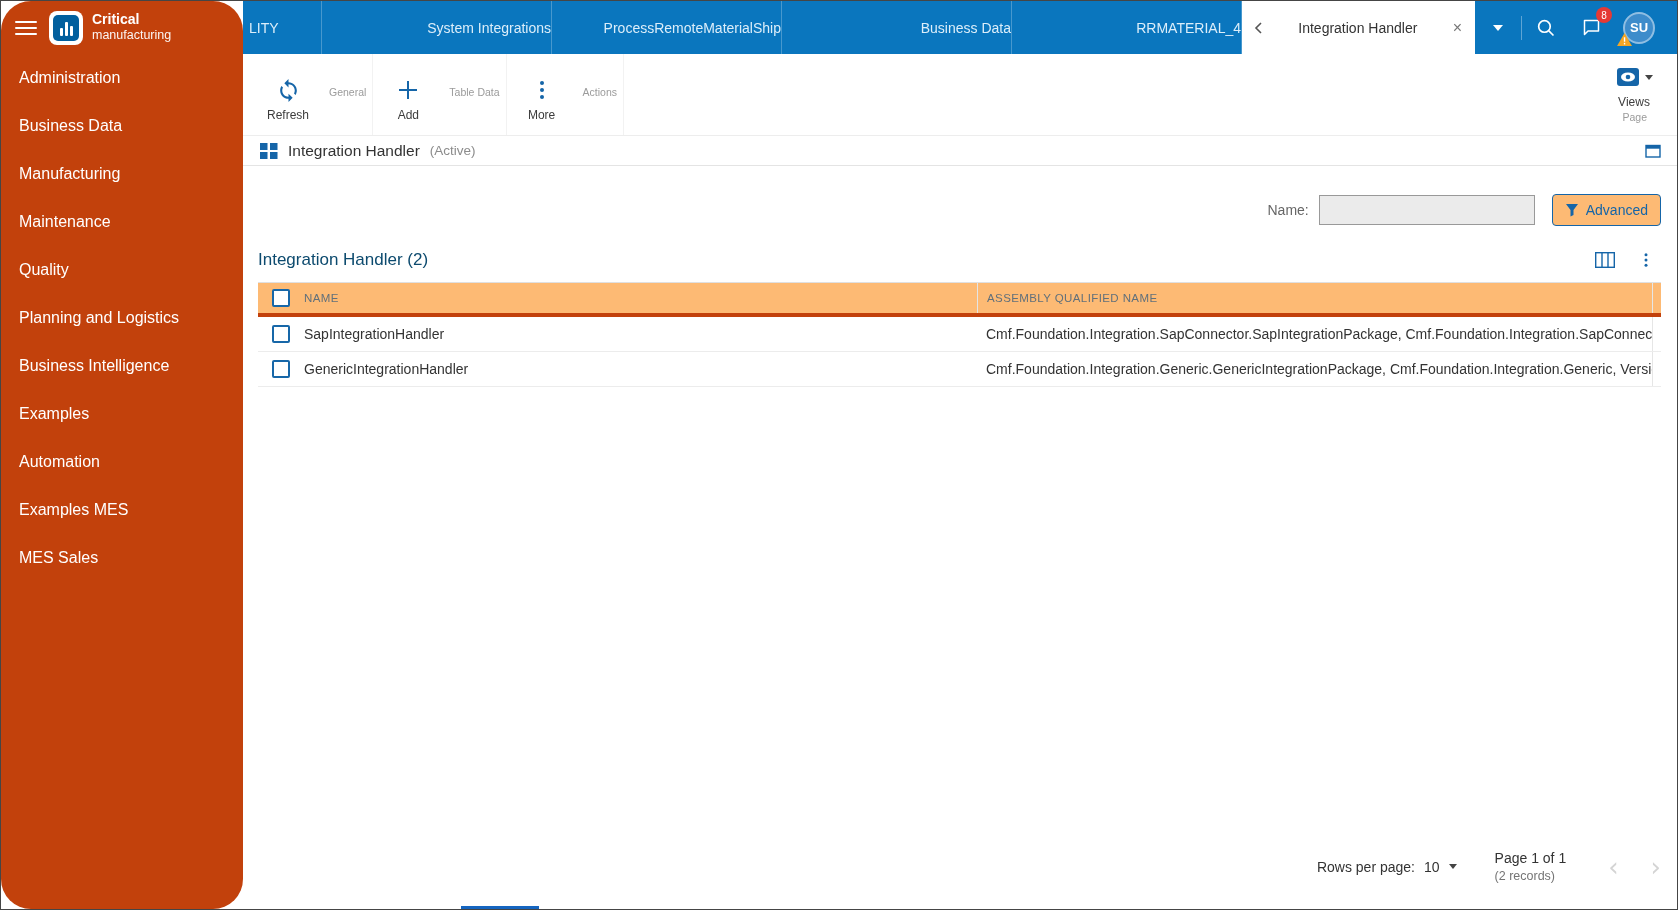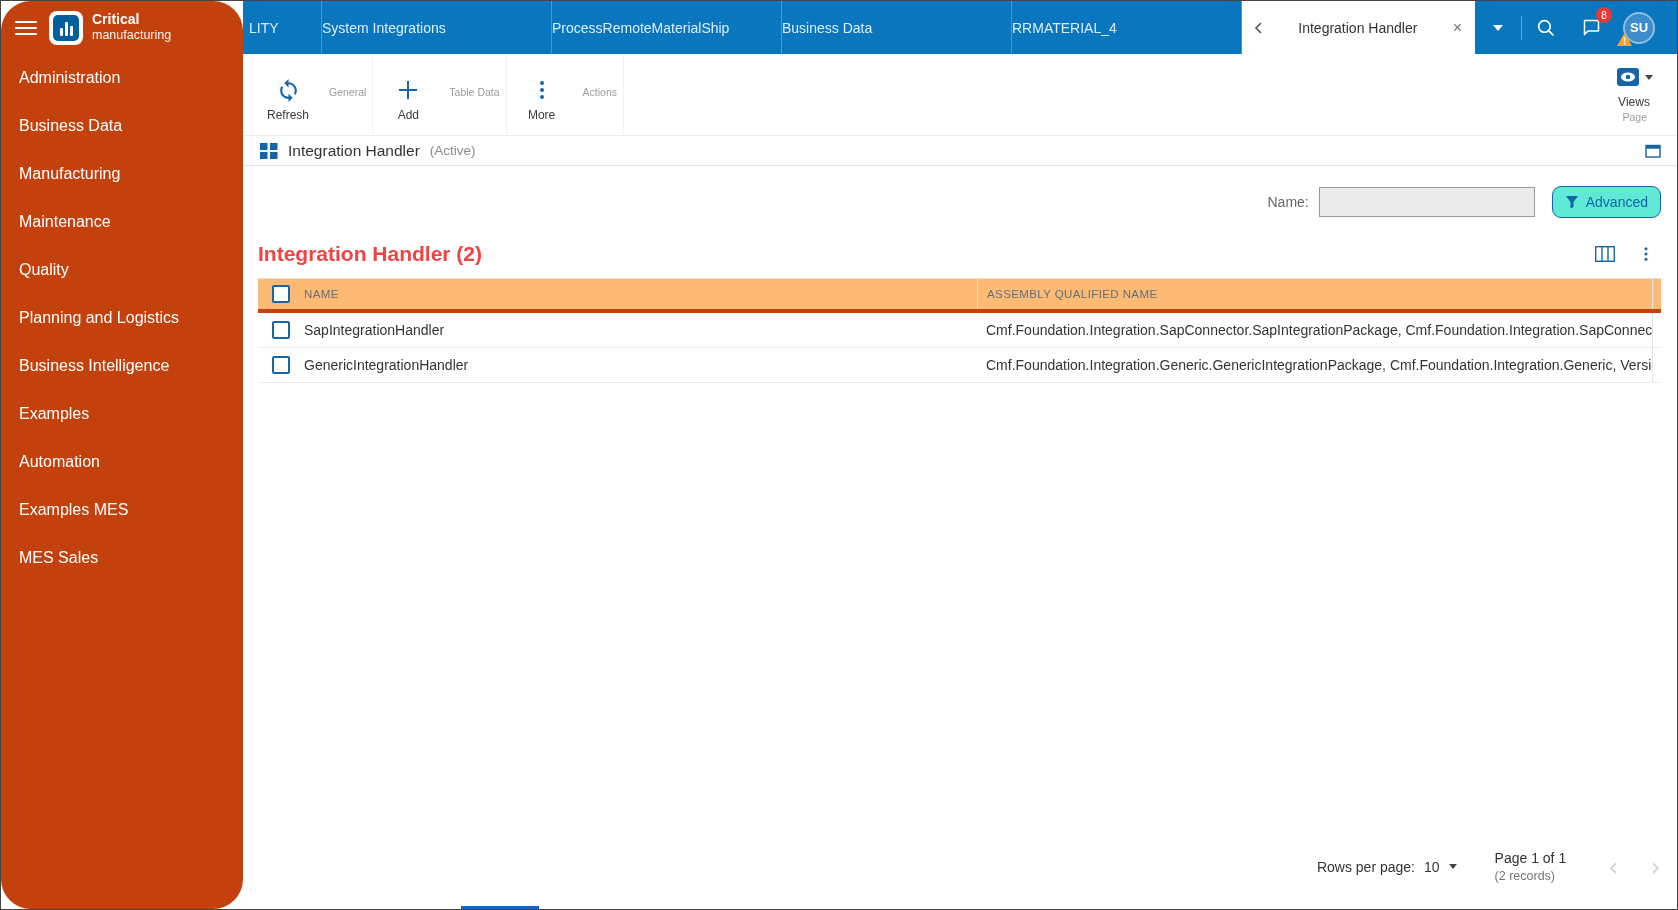--- a/index.html
+++ b/index.html
@@ -19,21 +19,21 @@
   .logo-text { line-height:1.1; }
   .logo-text .l1 { font-size:14px; font-weight:bold; }
   .logo-text .l2 { font-size:12.5px; font-weight:400; opacity:.95; margin-top:1px; }
   .nav-item { height:48px; display:flex; align-items:center; padding-left:18px; font-size:16px; cursor:pointer; }
 
   
   .main { flex:1; display:flex; flex-direction:column; min-width:0; }
 
   
   .tabbar { height:53px; min-height:53px; background:#0A76BE; display:flex; color:#DCEEFA; align-items:stretch; }
-  .tab { width:230px; border-right:1px solid rgba(255,255,255,.25); display:flex; align-items:center; justify-content:flex-start; font-size:14px; cursor:pointer; overflow:hidden; white-space:nowrap; }
+  .tab { width:230px; border-right:1px solid rgba(255,255,255,.25); display:flex; align-items:center; justify-content:flex-end; font-size:14px; cursor:pointer; overflow:hidden; white-space:nowrap; }
   .tab-partial { width:79px; justify-content:flex-start; padding-left:6px; }
   .tab-active { width:233px; background:#fff; color:#333; justify-content:space-between; padding:0 10px; border-right:none; }
   .tab-close { color:#777; font-size:16px; line-height:1; cursor:pointer; padding:2px 3px; }
   .tab-controls { display:flex; align-items:center; }
   .ctrl { width:46px; height:53px; display:flex; align-items:center; justify-content:center; cursor:pointer; }
   .ctrl-sep { width:1px; height:24px; background:rgba(255,255,255,.35); align-self:center; }
   .caret-down-white { width:0; height:0; border-left:5px solid transparent; border-right:5px solid transparent; border-top:6px solid #fff; }
   .avatar-wrap { position:relative; width:46px; height:53px; display:flex; align-items:center; justify-content:center; margin-left:2px; }
   .avatar { width:32px; height:32px; border-radius:50%; background:#3D8CCB; border:2px solid #8FBEE2; color:#fff; font-size:13px; font-weight:bold; display:flex; align-items:center; justify-content:center; cursor:pointer; }
   .warn-badge { position:absolute; left:1px; bottom:4px; }
@@ -53,27 +53,27 @@
   .caret-down-dark { width:0; height:0; border-left:4px solid transparent; border-right:4px solid transparent; border-top:5px solid #444; }
 
   
   .titlebar { height:30px; min-height:30px; display:flex; align-items:center; gap:10px; padding:0 16px 0 17px; border-bottom:1px solid #e4e4e4; background:#fff; }
   .page-title { font-size:15.5px; color:#333; }
   .page-status { font-size:13.5px; color:#8c8c8c; }
   .titlebar-right { margin-left:auto; cursor:pointer; display:flex; align-items:center; }
 
   
   .content { flex:1; position:relative; padding:0 16px 0 15px; background:#fff; min-height:0; }
-  .filter-row { margin-top:20px; display:flex; justify-content:flex-end; align-items:center; gap:10px; }
+  .filter-row { margin-top:28px; display:flex; justify-content:flex-end; align-items:center; gap:10px; }
   .name-label { font-size:14px; color:#666; }
   .name-input { width:216px; height:30px; background:#EBEBEB; border:1px solid #999; font-size:14px; padding:0 8px; color:#333; font-family:"Liberation Sans", sans-serif; }
-  .advanced-btn { height:32px; min-width:104px; background:#5eead4; border:1px solid #1565A8; border-radius:9px; color:#1565A8; font-size:14px; display:flex; align-items:center; justify-content:center; gap:7px; cursor:pointer; margin-left:7px; padding:14px 12px; }
+  .advanced-btn { height:32px; min-width:104px; background:#fdba74; border:1px solid #1565A8; border-radius:4px; color:#1565A8; font-size:14px; display:flex; align-items:center; justify-content:center; gap:7px; cursor:pointer; margin-left:7px; padding:14px 12px; }
 
   .grid-header-row { margin-top:24px; display:flex; align-items:center; }
-  .grid-title { font-size:21px; color:#ef4444;font-weight:bold; }
+  .grid-title { font-size:17px; color:#0c4a6e; }
   .grid-actions { margin-left:auto; display:flex; align-items:center; gap:22px; padding-right:6px; }
   .icon-btn { cursor:pointer; display:flex; align-items:center; }
 
   .table { margin-top:12px; border-top:1px solid #e0e0e0; }
   .thead { display:flex; height:34px; background:#fdba74; border-bottom:4px solid #c2410c; align-items:center; }
   .trow { display:flex; height:35px; align-items:center; border-bottom:1px solid #ECECEC; background:#fff; cursor:pointer; }
   .c-check { width:46px; min-width:46px; display:flex; justify-content:center; align-items:center; }
   .c-name { width:673px; min-width:673px; font-size:14px; color:#333; padding-right:10px; overflow:hidden; white-space:nowrap; }
   .c-asm { flex:1; font-size:14px; color:#333; overflow:hidden; white-space:nowrap; padding-left:9px; min-width:0; }
   .c-gutter { width:9px; min-width:9px; align-self:stretch; border-left:1px solid #E6E6E6; }

